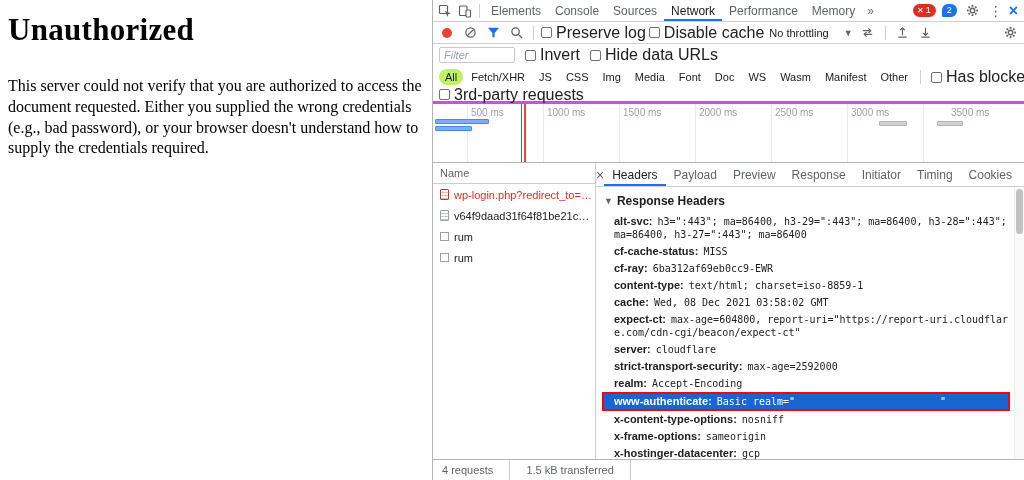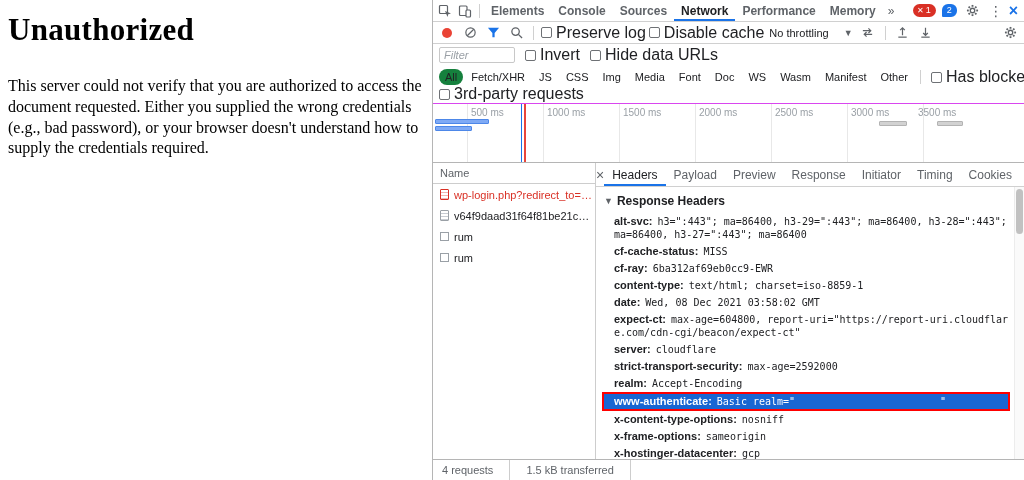--- a/index.html
+++ b/index.html
@@ -23,21 +23,21 @@
              border-left:1px solid #b5b5b5; background:#fff; display:flex; flex-direction:column; }
 
   .icon{ display:inline-flex; align-items:center; justify-content:center; width:20px; height:20px; color:var(--muted); flex:0 0 auto; }
   .icon svg{ display:block; }
   .vsep{ width:1px; height:14px; background:#d0d0d0; margin:0 4px; flex:0 0 auto; }
   .cb{ display:inline-block; width:11px; height:11px; border:1px solid #6e7175; border-radius:2px; background:#fff; margin-right:4px; flex:0 0 auto; }
   .cbl{ display:inline-flex; align-items:center; font-size:16px; color:var(--text); white-space:nowrap; }
 
   
   .main-tabs{ display:flex; align-items:center; height:22px; border-bottom:1px solid #d0d0d0; padding:0 2px; }
-  .tab{ padding:0 7px; height:100%; display:flex; align-items:center; font-size:12px; color:var(--muted); white-space:nowrap;font-weight:bold; }
+  .tab{ padding:0 7px; height:100%; display:flex; align-items:center; font-size:12px; color:var(--muted); white-space:nowrap; }
   .tab.active{ color:var(--text); box-shadow:inset 0 -2px 0 var(--accent); }
   .more-tabs{ font-size:12px; color:var(--muted); padding:0 5px; }
   .tabbar-right{ margin-left:auto; display:flex; align-items:center; gap:6px; padding-right:4px; }
   .badge-error{ background:var(--error-red); color:#fff; font-size:9px; border-radius:8px; padding:1px 5px 1px 4px; line-height:11px; }
   .badge-error::before{ content:"✕"; font-size:8px; margin-right:2px; }
   .badge-issues{ background:var(--accent); color:#fff; font-size:9px; border-radius:6px 6px 6px 1px; padding:1px 5px; line-height:11px; }
   .glyph-btn{ font-size:14px; color:var(--muted); line-height:14px; }
   .close-x{ color:var(--accent); font-size:16px; font-weight:bold; }
 
   
@@ -48,24 +48,24 @@
   .toolbar-right{ margin-left:auto; display:flex; align-items:center; }
 
   
   .filter-row{ display:flex; align-items:center; height:22px; padding:0 6px; gap:10px; }
   .filter-input{ width:76px; height:16px; font-size:11px; padding:0 4px; border:1px solid #c8c8c8; border-radius:2px; color:var(--text); font-family:"Liberation Sans",sans-serif;font-style:italic; }
   .filter-input::placeholder{ color:#9aa0a6; }
 
   
   .chips-row{ display:flex; align-items:center; height:22px; padding:0 6px; gap:2px; }
   .chip{ font-size:11px; color:var(--text); padding:2px 6px; border-radius:10px; white-space:nowrap; }
-  .chip.active{ background:#15803d; }
+  .chip.active{ background:#bef264; }
   .chips-row .cbl{ margin-left:4px; }
 
-  .third-row{ display:flex; align-items:flex-end; height:16px; padding:0 6px; border-bottom:1px solid #d946ef; }
+  .third-row{ display:flex; align-items:center; height:16px; padding:0 6px; border-bottom:3px solid #d946ef; }
 
   
   .timeline{ position:relative; height:59px; border-bottom:1px solid #b5b5b5; background:#fff; overflow:hidden; }
   .gridline{ position:absolute; top:0; bottom:0; width:1px; background:#e8e8e8; }
   .tick{ position:absolute; top:3px; font-size:10px; color:#9aa0a6; }
   .tl-bar{ position:absolute; height:5px; border-radius:1px; }
   .tl-blue{ background:#7faaf5; border:1px solid #4d87e8; }
   .tl-gray{ background:#d2d2d2; border:1px solid #b3b3b3; }
   .tl-line{ position:absolute; top:0; bottom:0; width:2px; }
 
@@ -279,21 +279,21 @@
       <div class="gridline" style="left:262px"></div>
       <div class="gridline" style="left:338px"></div>
       <div class="gridline" style="left:414px"></div>
       <div class="gridline" style="left:490px"></div>
       <span class="tick" style="left:38px">500 ms</span>
       <span class="tick" style="left:114px">1000 ms</span>
       <span class="tick" style="left:190px">1500 ms</span>
       <span class="tick" style="left:266px">2000 ms</span>
       <span class="tick" style="left:342px">2500 ms</span>
       <span class="tick" style="left:418px">3000 ms</span>
-      <span class="tick" style="left:485px">3500 ms</span>
+      <span class="tick" style="left:518px">3500 ms</span>
       <div class="tl-bar tl-blue" style="left:2px; top:15px; width:54px"></div>
       <div class="tl-bar tl-blue" style="left:2px; top:22px; width:37px"></div>
       <div class="tl-line" style="left:88px; background:var(--accent); width:1px"></div>
       <div class="tl-line" style="left:91px; background:#e8453c"></div>
       <div class="tl-bar tl-gray" style="left:446px; top:17px; width:28px"></div>
       <div class="tl-bar tl-gray" style="left:504px; top:17px; width:26px"></div>
     </div>
 
     <div class="split">
 
@@ -341,21 +341,21 @@
           <div class="hdr-row">
             <span class="hdr-name">cf-cache-status</span><span class="hdr-val">MISS</span>
           </div>
           <div class="hdr-row">
             <span class="hdr-name">cf-ray</span><span class="hdr-val">6ba312af69eb0cc9-EWR</span>
           </div>
           <div class="hdr-row">
             <span class="hdr-name">content-type</span><span class="hdr-val">text/html; charset=iso-8859-1</span>
           </div>
           <div class="hdr-row">
-            <span class="hdr-name">date</span><span class="hdr-val">Wed, 08 Dec 2021 03:58:02 GMT</span>
+            <span class="hdr-name">cache</span><span class="hdr-val">Wed, 08 Dec 2021 03:58:02 GMT</span>
           </div>
           <div class="hdr-row">
             <span class="hdr-name">expect-ct</span><span class="hdr-val">max-age=604800, report-uri="https://report-uri.cloudflare.com/cdn-cgi/beacon/expect-ct"</span>
           </div>
           <div class="hdr-row">
             <span class="hdr-name">server</span><span class="hdr-val">cloudflare</span>
           </div>
           <div class="hdr-row">
             <span class="hdr-name">strict-transport-security</span><span class="hdr-val">max-age=2592000</span>
           </div>

